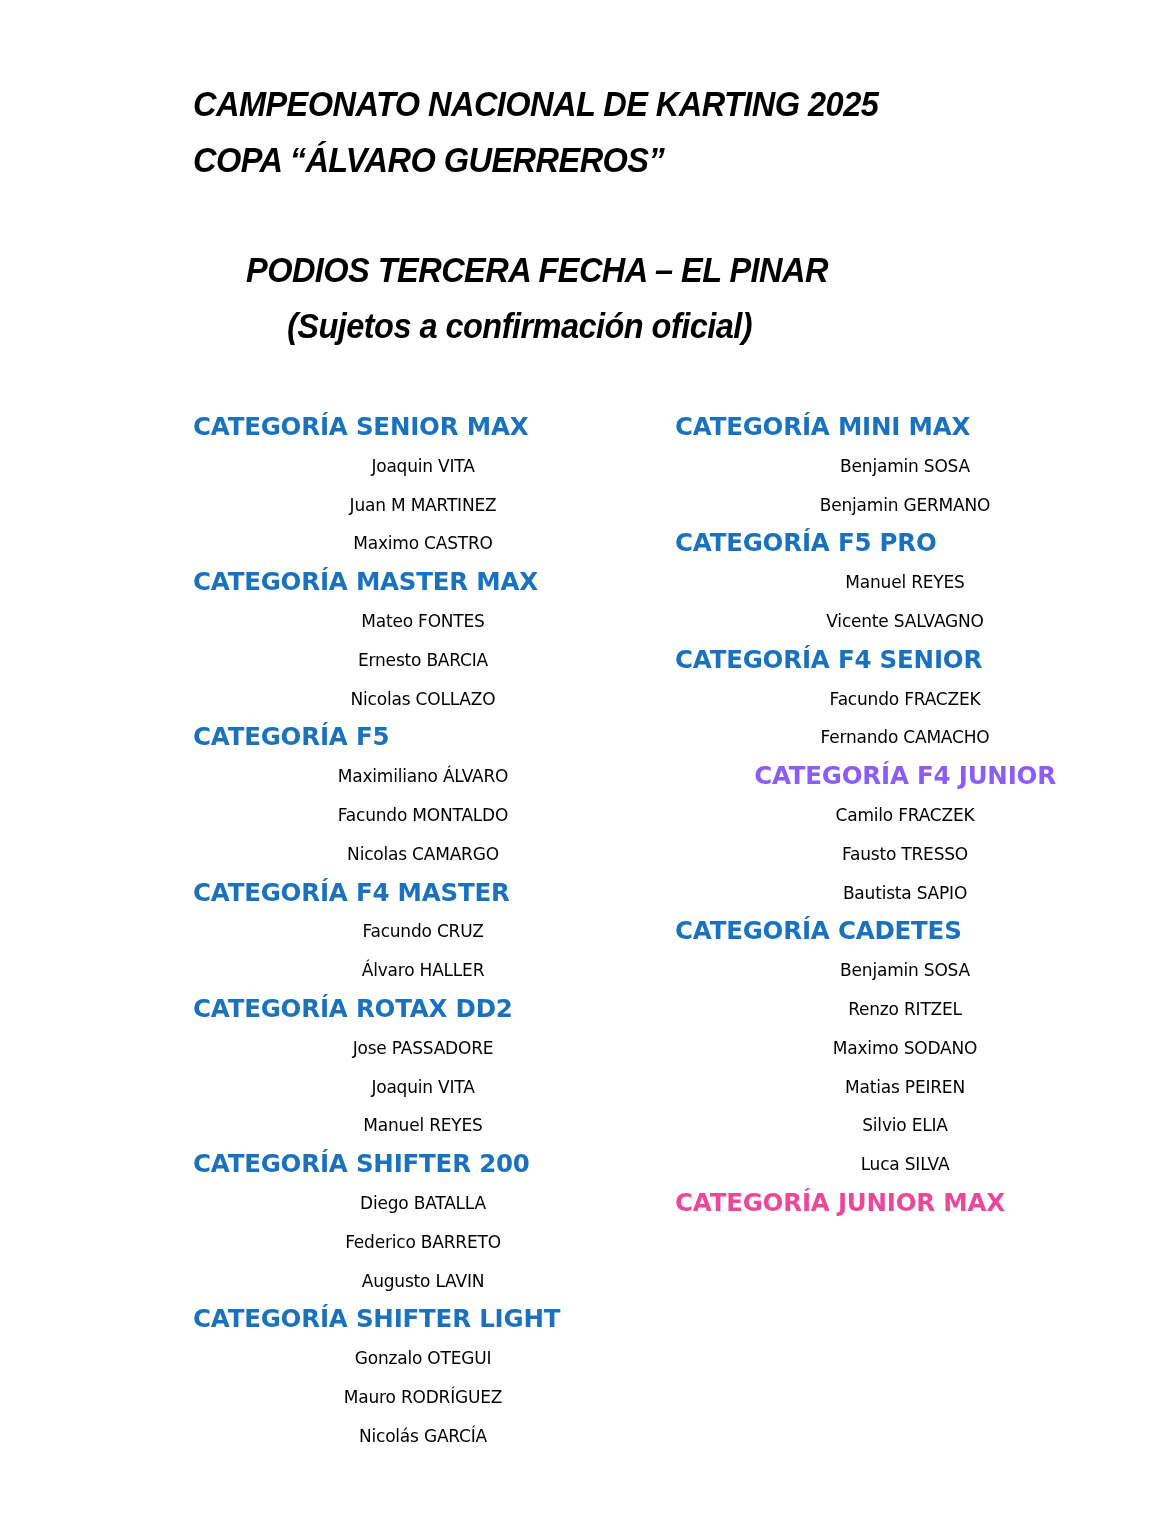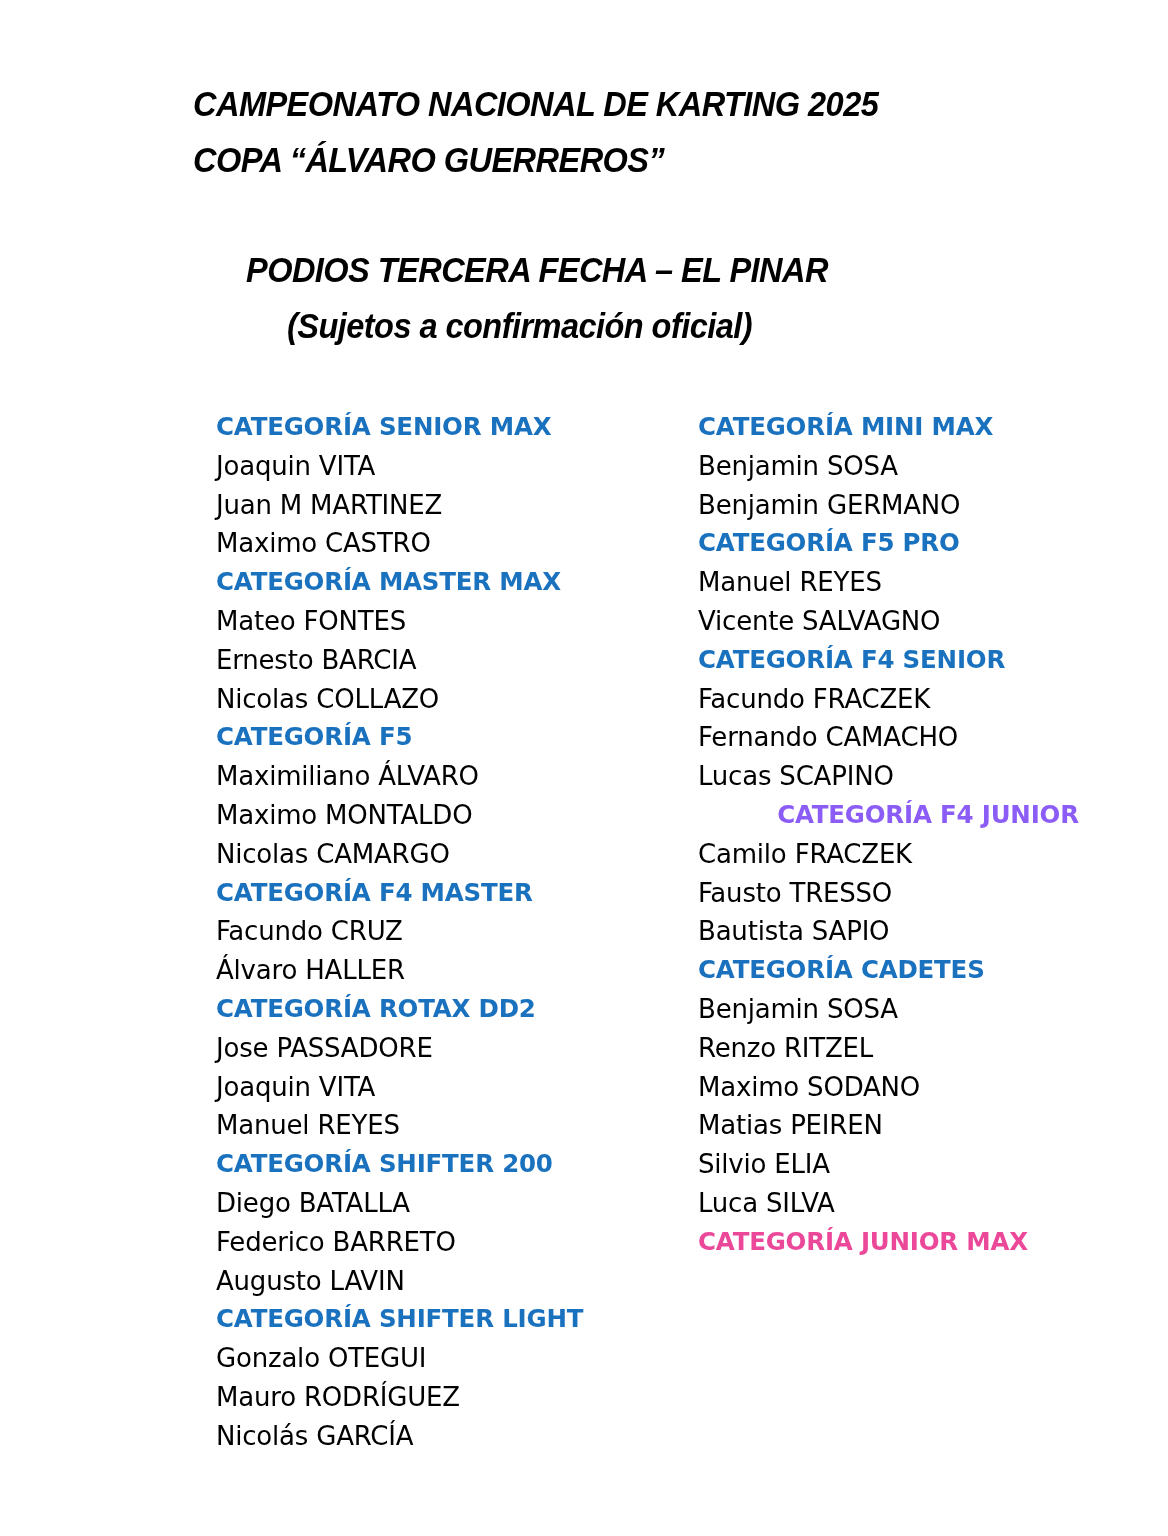--- a/index.html
+++ b/index.html
@@ -8,27 +8,27 @@
   .title { position: absolute; left: 193px; font-weight: bold; font-style: italic;
            font-size: 35px; line-height: 58px; letter-spacing: -0.6px;
            font-family: "Liberation Sans", sans-serif; transform: scaleX(0.93); transform-origin: left; }
   #t1 { top: 75px; }
   #t2 { top: 131px; }
   .sub { position: absolute; font-weight: bold; font-style: italic; font-size: 35px;
          line-height: 58px; letter-spacing: -0.6px; font-family: "Liberation Sans", sans-serif;
          transform: scaleX(0.93); transform-origin: left; }
   #s1 { left: 246px; top: 241px; }
   #s2 { left: 287px; top: 297px; }
-  .col { position: absolute; top: 408px; width: 460px; margin-left: 23px; }
+  .col { position: absolute; top: 408px; width: 460px; }
   #colL { left: 193px; }
   #colR { left: 675px; }
   .cat { margin: 0; }
   .cat-h { font-weight: bold; color: #1a72bf; font-size: 24.5px; line-height: 38.8px;
            white-space: nowrap; letter-spacing: -0.2px; }
-  .row { font-size: 26px; line-height: 38.8px; white-space: nowrap; letter-spacing: -0.2px; }
+  .row { font-size: 17px; line-height: 38.8px; white-space: nowrap; letter-spacing: -0.2px; text-align: center; }
 </style>
 </head>
 <body>
 
 <div id="t1" class="title">CAMPEONATO NACIONAL DE KARTING 2025</div>
 <div id="t2" class="title">COPA “ÁLVARO GUERREROS”</div>
 <div id="s1" class="sub">PODIOS TERCERA FECHA – EL PINAR</div>
 <div id="s2" class="sub">(Sujetos a confirmación oficial)</div>
 
 <div id="colL" class="col">
@@ -40,21 +40,21 @@
     </div>
     <div class="cat">
       <div class="cat-h" style="color: rgb(26, 114, 191);">CATEGORÍA MASTER MAX</div>
       <div class="row">Mateo FONTES</div>
       <div class="row">Ernesto BARCIA</div>
       <div class="row">Nicolas COLLAZO</div>
     </div>
     <div class="cat">
       <div class="cat-h" style="color: rgb(26, 114, 191);">CATEGORÍA F5</div>
       <div class="row">Maximiliano ÁLVARO</div>
-      <div class="row">Maximo MONTALDO</div>
+      <div class="row">Facundo MONTALDO</div>
       <div class="row">Nicolas CAMARGO</div>
     </div>
     <div class="cat">
       <div class="cat-h" style="color: rgb(26, 114, 191);">CATEGORÍA F4 MASTER</div>
       <div class="row">Facundo CRUZ</div>
       <div class="row">Álvaro HALLER</div>
     </div>
     <div class="cat">
       <div class="cat-h" style="color: rgb(26, 114, 191);">CATEGORÍA ROTAX DD2</div>
       <div class="row">Jose PASSADORE</div>
@@ -82,21 +82,20 @@
     </div>
     <div class="cat">
       <div class="cat-h" style="color: rgb(26, 114, 191);">CATEGORÍA F5 PRO</div>
       <div class="row">Manuel REYES</div>
       <div class="row">Vicente SALVAGNO</div>
     </div>
     <div class="cat">
       <div class="cat-h" style="color: rgb(26, 114, 191);">CATEGORÍA F4 SENIOR</div>
       <div class="row">Facundo FRACZEK</div>
       <div class="row">Fernando CAMACHO</div>
-      <div class="row">Lucas SCAPINO</div>
     </div>
     <div class="cat">
       <div class="cat-h" style="color: #8b5cf6; text-align: center;">CATEGORÍA F4 JUNIOR</div>
       <div class="row">Camilo FRACZEK</div>
       <div class="row">Fausto TRESSO</div>
       <div class="row">Bautista SAPIO</div>
     </div>
     <div class="cat">
       <div class="cat-h" style="color: rgb(26, 114, 191);">CATEGORÍA CADETES</div>
       <div class="row">Benjamin SOSA</div>

